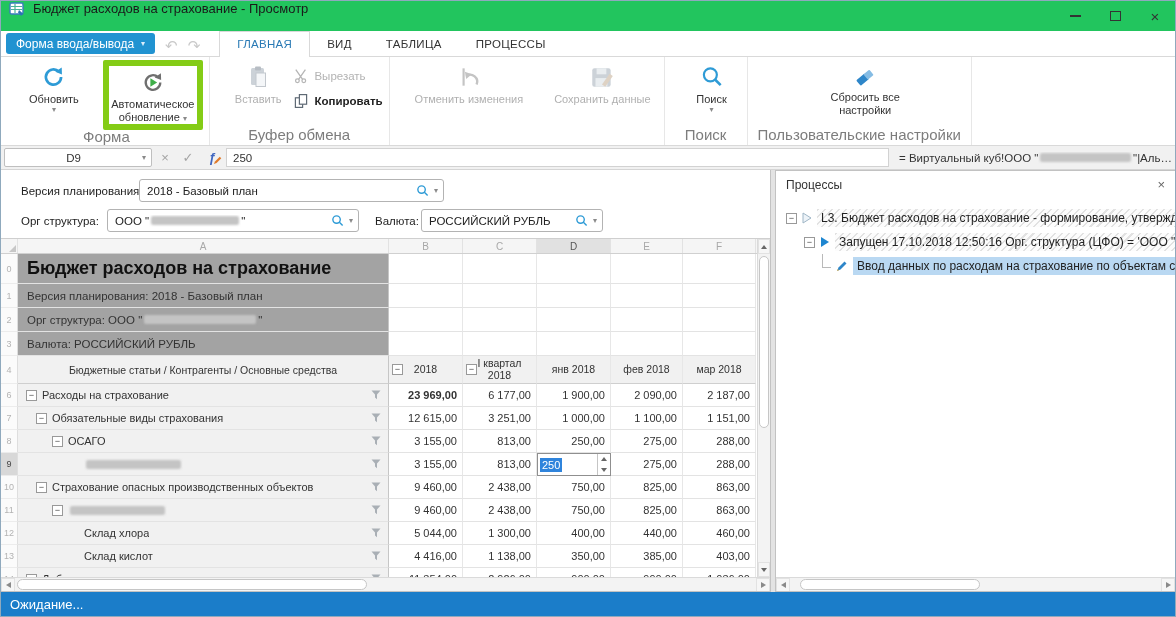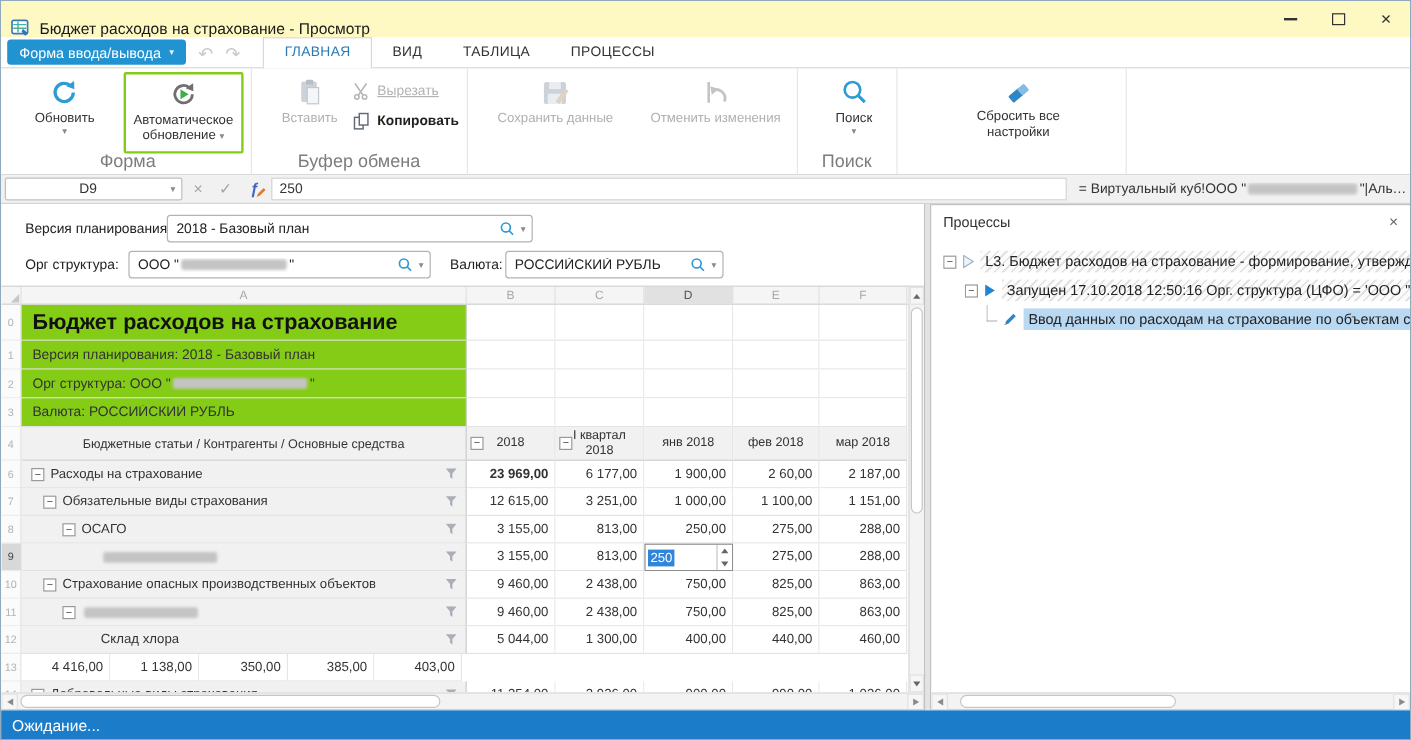--- a/index.html
+++ b/index.html
@@ -1,21 +1,21 @@
 <!DOCTYPE html>
 <html><head>
 <meta charset="utf-8">
 <style>
   html,body{margin:0;padding:0;background:#cfd6dc;}
   body{width:1176px;height:617px;overflow:hidden;font-family:"Liberation Sans","DejaVu Sans",sans-serif;}
   *{box-sizing:border-box;}
   .window{width:1176px;height:617px;border:1px solid #8fa9bd;background:#fff;display:flex;flex-direction:column;}
 
   
-  .titlebar{height:30px;flex:none;display:flex;align-items:flex-end;padding-left:8px;background:#fef9c3;}
+  .titlebar{height:30px;flex:none;display:flex;align-items:flex-start;padding-left:8px;background:#22c55e;}
   .title{font-size:13px;color:#1a1a1a;margin-left:7px;flex:1;white-space:nowrap;overflow:hidden;}
   .win-controls{display:flex;height:100%;flex:none;}
   .wbtn{width:40px;display:flex;align-items:center;justify-content:center;cursor:default;}
   .min-glyph{width:11px;height:2px;background:#333;}
   .max-glyph{width:11px;height:10px;border:1px solid #333;}
   .close-glyph{font-size:15px;color:#333;line-height:1;}
 
   
   .tabrow{height:26px;flex:none;display:flex;align-items:flex-end;border-bottom:1px solid #d9d9d9;padding-left:5px;background:#fff;position:relative;}
   .form-btn{background:#2193d1;color:#fff;font-size:12px;height:21px;border-radius:3px;padding:0 10px;margin:0 5px 2px 0;display:flex;align-items:center;gap:7px;white-space:nowrap;}
@@ -27,24 +27,24 @@
   .caret{font-size:8px;line-height:1;color:#8a8a8a;}
 
   
   .ribbon{height:89px;flex:none;display:flex;background:#fff;border-bottom:1px solid #d9d9d9;padding-left:3px;}
   .rgroup{display:flex;flex-direction:column;border-right:1px solid #e7e7e7;padding:3px 6px 0;}
   .rgroup-body{flex:1;display:flex;align-items:stretch;gap:5px;}
   .rgroup-label{height:17px;line-height:14px;text-align:center;font-size:15px;color:#7d7d7d;white-space:nowrap;padding:0 4px;}
   .rbig{display:flex;flex-direction:column;align-items:center;font-size:11px;color:#333;text-align:center;padding:4px 7px 0;line-height:1.2;min-width:58px;margin-left:12px;}
   .rbig svg{margin-bottom:3px;flex:none;}
   .rbig.dis{color:#b0b0b0;}
-  .rbig.boxed{border:2px solid #84cc16;border-radius:2px;width:100px;padding:4px 4px 0;}
+  .rbig.boxed{border:6px solid #84cc16;border-radius:2px;width:100px;padding:4px 4px 0;}
   .smallcol{display:flex;flex-direction:column;justify-content:flex-start;gap:9px;padding-top:8px;}
   .rsmall{display:flex;align-items:center;gap:5px;font-size:11.5px;color:#333;white-space:nowrap;}
-  .rsmall.dis{color:#b3b3b3;text-decoration:underline;}
+  .rsmall.dis{color:#b3b3b3;}
   .rsmall.strong{color:#1f1f1f;font-weight:bold;}
 
   
   .fbar{height:24px;flex:none;background:#f1f1f1;border-bottom:1px solid #d5d5d5;display:flex;align-items:center;padding:0 3px;gap:3px;}
   .cellref{width:148px;height:19px;background:#fff;border:1px solid #bfbfbf;border-radius:2px;display:flex;align-items:center;font-size:11.5px;color:#333;flex:none;}
   .cellref .cr{flex:1;text-align:center;}
   .cellref .caret{margin-right:5px;}
   .fico{width:20px;text-align:center;color:#a3a3a3;font-size:13px;flex:none;}
   .fx{color:#3f66c0;font-style:italic;font-weight:bold;font-size:13px;width:22px;text-align:center;flex:none;position:relative;}
   .fx svg{position:absolute;right:1px;bottom:0;}
@@ -73,21 +73,21 @@
   .ch.corner{width:17px;align-items:flex-end;justify-content:flex-end;padding:0 1px 1px 0;}
   .corner-tri{width:0;height:0;border-left:7px solid transparent;border-bottom:7px solid #c7c7c7;}
   .ch.cA{width:371px;} .ch.cB,.ch.cC,.ch.cD{width:74px;} .ch.cE{width:72px;} .ch.cF{width:73px;}
   .ch.selcol{background:#e1e1e1;color:#555;}
   .grid-rows{flex:1;overflow:hidden;font-size:11px;color:#333;}
   .grow{display:flex;}
   .r-title{height:30px;} .r-info{height:24px;} .r-header{height:28px;} .r-data{height:23px;}
   .c-num{width:17px;flex:none;background:#fbfbfb;border-right:1px solid #dedede;border-bottom:1px solid #ececec;color:#b3b3b3;font-size:9px;display:flex;align-items:center;justify-content:center;}
   .rsel .c-num{background:#d8d8d8;color:#444;}
   .c-a{width:371px;flex:none;display:flex;align-items:center;border-right:1px solid #c6c6c6;border-bottom:1px solid #e3e3e3;overflow:hidden;}
-  .r-title .c-a,.r-info .c-a{background:#84cc16;padding-left:9px;}
+  .r-title .c-a,.r-info .c-a{background:#a3a3a3;padding-left:9px;}
   .r-title .c-a{font-size:18px;font-weight:bold;color:#111;}
   .r-info .c-a{font-size:11.5px;}
   .r-header .c-a{background:#f1f1f1;justify-content:center;font-size:10.5px;color:#333;border-bottom:1px solid #cfcfcf;}
   .r-data .c-a{background:#f1f1f1;}
   .c-v{flex:none;border-right:1px solid #e7e7e7;border-bottom:1px solid #e3e3e3;display:flex;align-items:center;justify-content:flex-end;padding-right:5px;background:#fff;overflow:hidden;}
   .r-header .c-v{background:#f1f1f1;justify-content:center;padding:0 2px;font-size:10.5px;text-align:center;line-height:1.1;position:relative;border-bottom:1px solid #cfcfcf;}
   .cbox{width:11px;height:11px;flex:none;border:1px solid #999;background:#fff;color:#444;font-size:9px;line-height:9px;text-align:center;margin-right:5px;}
   .habs{position:absolute;left:3px;top:50%;margin-top:-6px;}
   .spacer{width:16px;flex:none;}
   .alab{white-space:nowrap;overflow:hidden;}
@@ -225,34 +225,34 @@
           </div>
         </div>
       </div>
       <div class="rgroup-label">Буфер обмена</div>
     </div>
 
     <div class="rgroup">
       <div class="rgroup-body">
         <div class="rbig dis">
           <svg width="26" height="26" viewBox="0 0 24 24">
+            <path d="M7 4 L7 20" stroke="#c4c4c4" stroke-width="2"></path>
+            <path d="M19 19a6.5 6.5 0 0 0-9.5-8" stroke="#c4c4c4" stroke-width="2.2" fill="none"></path>
+            <polygon points="8.2,7.2 14.6,9.4 9.4,13.8" fill="#c4c4c4"></polygon>
+          </svg>
+          <span>Отменить изменения</span>
+        </div>
+        <div class="rbig dis">
+          <svg width="26" height="26" viewBox="0 0 24 24">
             <rect x="3" y="4" width="17" height="17" rx="2" fill="#ccd2d8"></rect>
             <rect x="7" y="4" width="9" height="5.5" fill="#e9edf0"></rect>
             <rect x="6" y="13" width="11" height="8" fill="#e9edf0"></rect>
             <polygon points="12,19 19,9 22,11 15,21" fill="#ded2c4"></polygon>
           </svg>
           <span>Сохранить данные</span>
-        </div>
-        <div class="rbig dis">
-          <svg width="26" height="26" viewBox="0 0 24 24">
-            <path d="M7 4 L7 20" stroke="#c4c4c4" stroke-width="2"></path>
-            <path d="M19 19a6.5 6.5 0 0 0-9.5-8" stroke="#c4c4c4" stroke-width="2.2" fill="none"></path>
-            <polygon points="8.2,7.2 14.6,9.4 9.4,13.8" fill="#c4c4c4"></polygon>
-          </svg>
-          <span>Отменить изменения</span>
         </div>
       </div>
     </div>
 
     <div class="rgroup">
       <div class="rgroup-body">
         <div class="rbig">
           <svg width="26" height="26" viewBox="0 0 24 24">
             <circle cx="10.5" cy="10" r="6" fill="none" stroke="#2e9bd6" stroke-width="2"></circle>
             <path d="M15 14.5 L20 19.5" stroke="#2e9bd6" stroke-width="2.4"></path>
@@ -269,20 +269,21 @@
         <div class="rbig" style="width:120px;">
           <svg width="24" height="24" viewBox="0 0 24 24">
             <g transform="rotate(-40 12 13)">
               <rect x="3" y="10" width="11" height="7" rx="1" fill="#2e86c9"></rect>
               <rect x="12.5" y="10" width="7.5" height="7" rx="1" fill="#85bce4"></rect>
             </g>
           </svg>
           <span>Сбросить все настройки</span>
         </div>
       </div>
+      <div class="rgroup-label">Пользовательские настройки</div>
     </div>
   </div>
 
   <div class="fbar">
     <div class="cellref">
       <span class="cr">D9</span>
       <span class="caret">▾</span>
     </div>
     <span class="fico">×</span>
     <span class="fico">✓</span>
@@ -443,21 +444,21 @@
                   <div class="c-v" style="width: 74px; font-weight: bold;">
                     <span>23 969,00</span>
                   </div>
                   <div class="c-v" style="width: 74px;">
                     <span>6 177,00</span>
                   </div>
                   <div class="c-v" style="width: 74px;">
                     <span>1 900,00</span>
                   </div>
                   <div class="c-v" style="width: 72px;">
-                    <span>2 60,00</span>
+                    <span>2 090,00</span>
                   </div>
                   <div class="c-v" style="width: 73px;">
                     <span>2 187,00</span>
                   </div>
                 </div>
                 <div class="grow r-data">
                   <div class="c-num">7</div>
                   <div class="c-a" style="padding-left: 18px;">
                     <span class="cbox">−</span>
                     <span class="alab">Обязательные виды страхования</span>
@@ -629,20 +630,30 @@
                   </div>
                   <div class="c-v" style="width: 72px;">
                     <span>440,00</span>
                   </div>
                   <div class="c-v" style="width: 73px;">
                     <span>460,00</span>
                   </div>
                 </div>
                 <div class="grow r-data">
                   <div class="c-num">13</div>
+                  <div class="c-a" style="padding-left: 50px;">
+                    <span class="spacer"></span>
+                    <span class="alab">Склад кислот</span>
+                    <span class="fill"></span>
+                    <span class="funnel">
+                      <svg width="10" height="10" viewBox="0 0 10 10">
+                        <path d="M0.5 0.5 H9.5 L6 4.6 V9.2 L4 7.5 V4.6 Z" fill="#a9afb5"></path>
+                      </svg>
+                    </span>
+                  </div>
                   <div class="c-v" style="width: 74px;">
                     <span>4 416,00</span>
                   </div>
                   <div class="c-v" style="width: 74px;">
                     <span>1 138,00</span>
                   </div>
                   <div class="c-v" style="width: 74px;">
                     <span>350,00</span>
                   </div>
                   <div class="c-v" style="width: 72px;">

